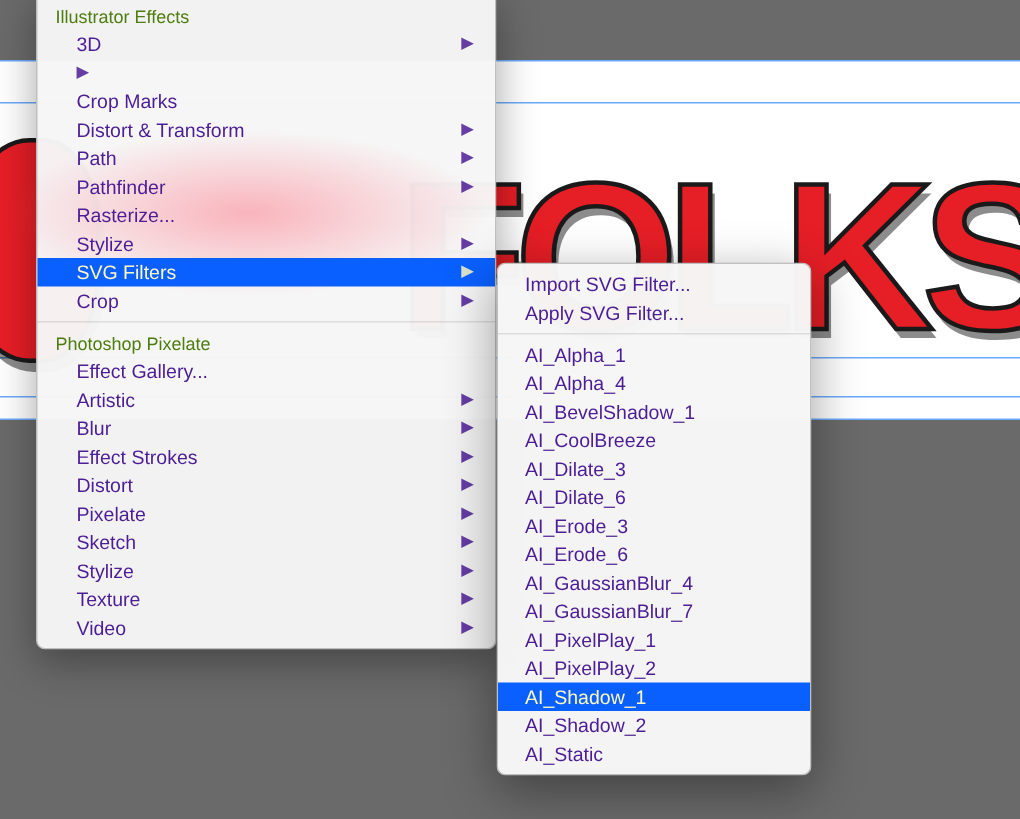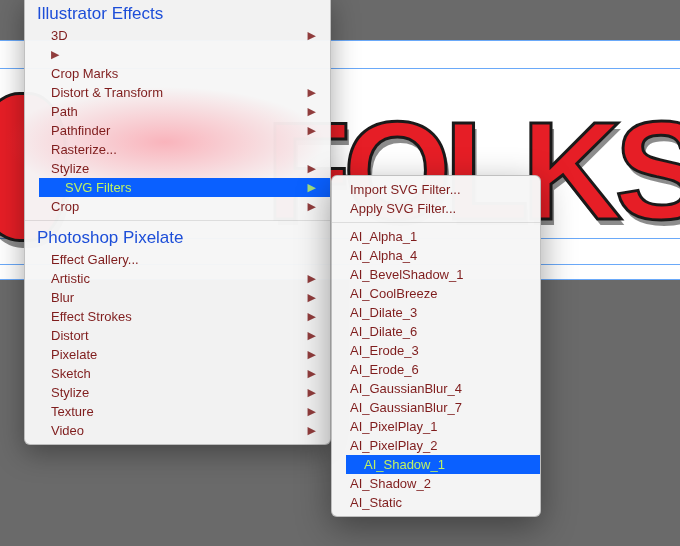--- a/index.html
+++ b/index.html
@@ -69,37 +69,36 @@
   border-radius: 0 0 6px 6px;
   box-shadow: 0 8px 28px rgba(0,0,0,.35);
   padding: 4px 0;
 }
 .menu-item {
   display: flex;
   align-items: center;
   justify-content: space-between;
   padding: 2px 14px 2px 26px;
   height: 19px;
-  color: #7f1d1d;
+  color: #4c1d95;
   position: relative;
 }
 .menu-header {
   padding: 3px 14px 2px 12px;
-  color: #1d4ed8;
-  font-size: 17px;
+  color: #4d7c0f;
+  font-size: 12px;
 }
 .menu-sep {
   height: 1px;
   background: rgba(0,0,0,.1);
   margin: 4px 0;
 }
 .menu-item.highlight {
   background: #0a60ff;
-  color: #bef264;
-  margin-left: 14px;
+  color: #fef9c3;
 }
 .menu-item .arrow {
   font-size: 11px;
   line-height: 1;
   opacity: .85;
 }
 .submenu {
   position: absolute;
   left: 331px;
   top: 175px;

